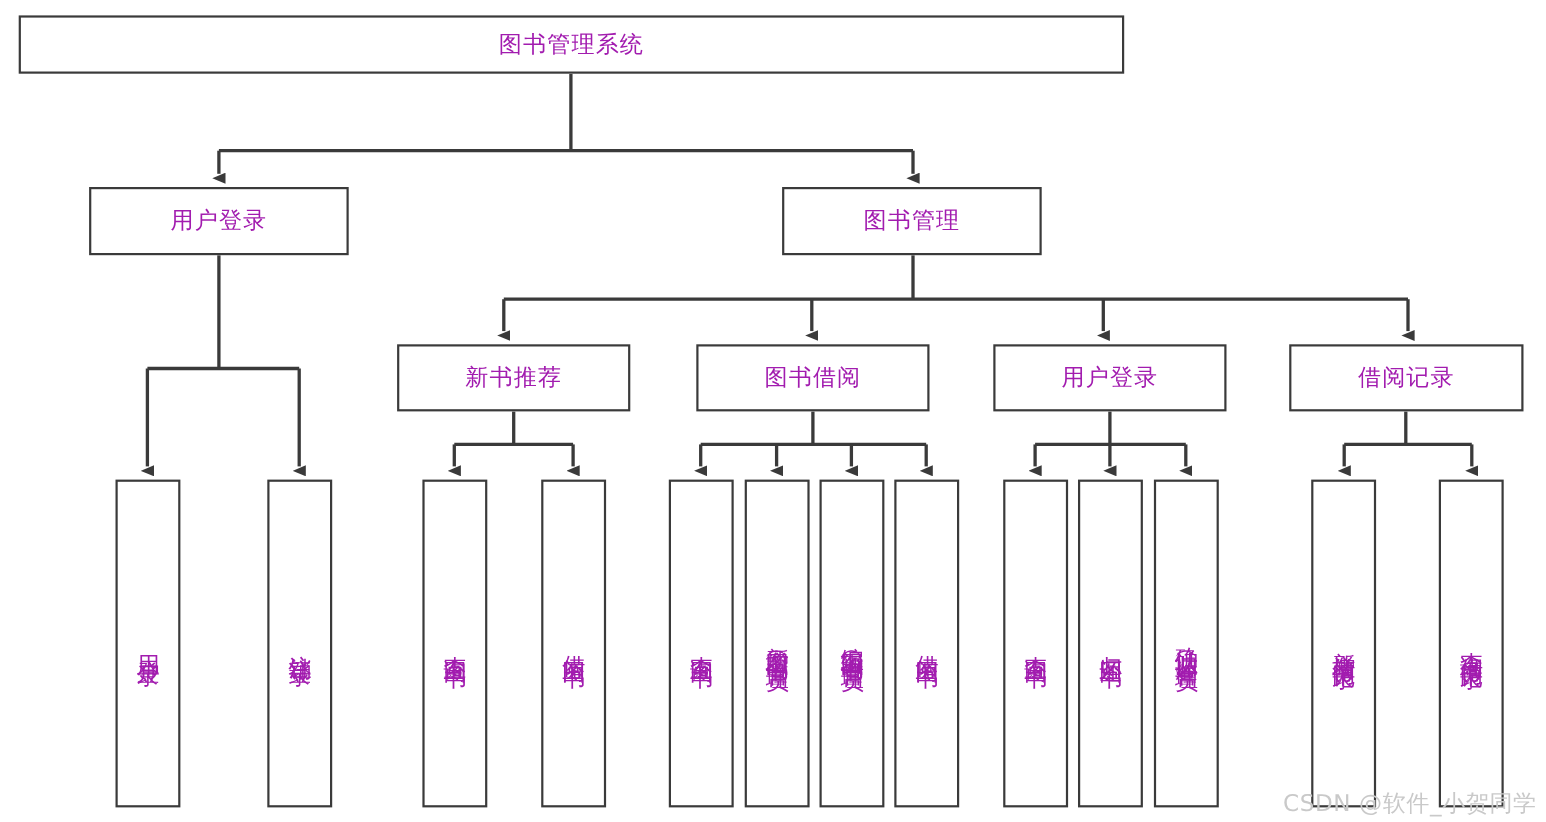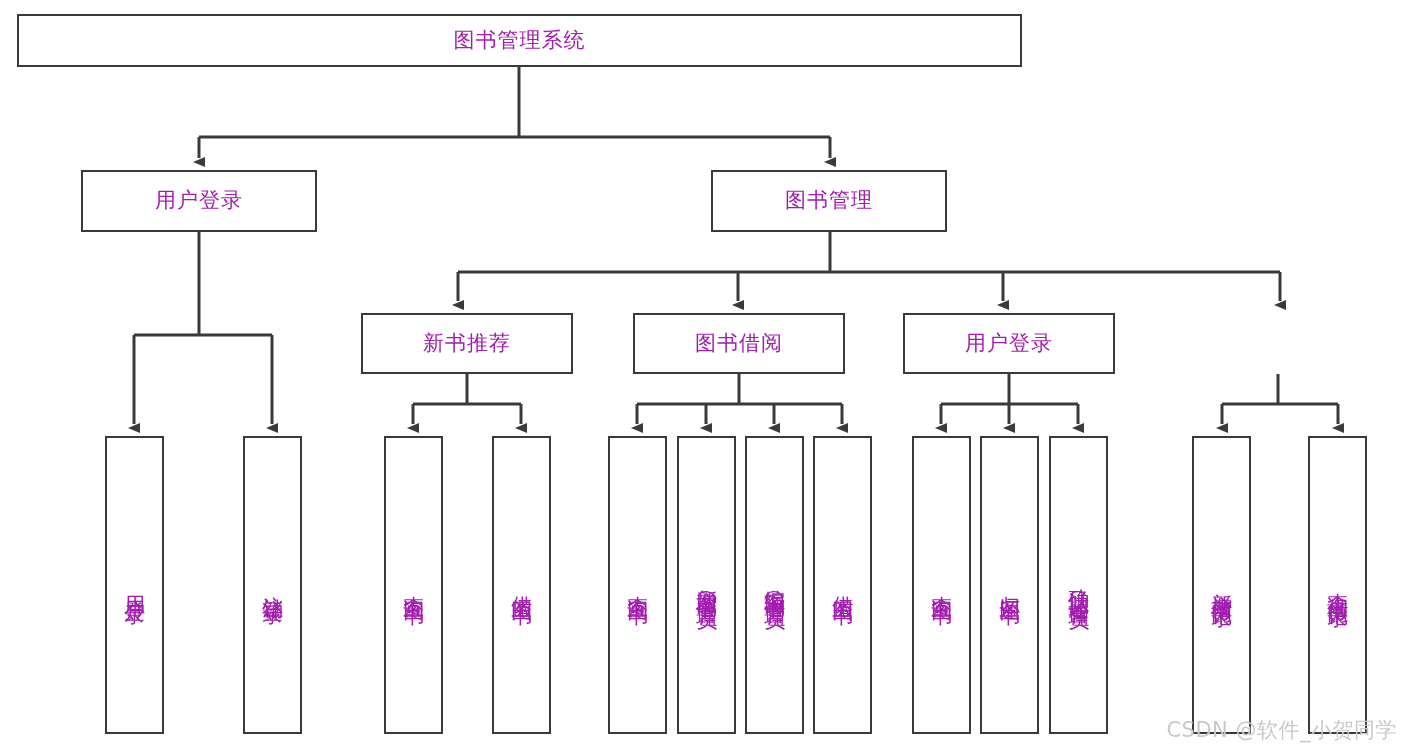--- a/index.html
+++ b/index.html
@@ -135,20 +135,23 @@
 
   <div class="node horizontal" style="left:711px;top:170px;width:236px;height:62px;">
     <span>图书管理</span>
   </div>
   <div class="node horizontal" style="left:633px;top:313px;width:212px;height:61px;text-align:right;">
     <span>图书借阅</span>
   </div>
   <div class="node horizontal" style="left:903px;top:313px;width:212px;height:61px;">
     <span>用户登录</span>
   </div>
+  <div class="node horizontal" style="left:1172px;top:313px;width:213px;height:61px;">
+    <span>借阅记录</span>
+  </div>
 
   <div class="node vertical" style="left:105px;top:436px;width:59px;height:298px;">
     <span class="vtext">用户登录</span>
   </div>
   <div class="node vertical" style="left:243px;top:436px;width:59px;height:298px;">
     <span class="vtext">注销登录</span>
   </div>
 
   <div class="node vertical" style="left:384px;top:436px;width:59px;height:298px;">
     <span class="vtext">查询图书</span>

